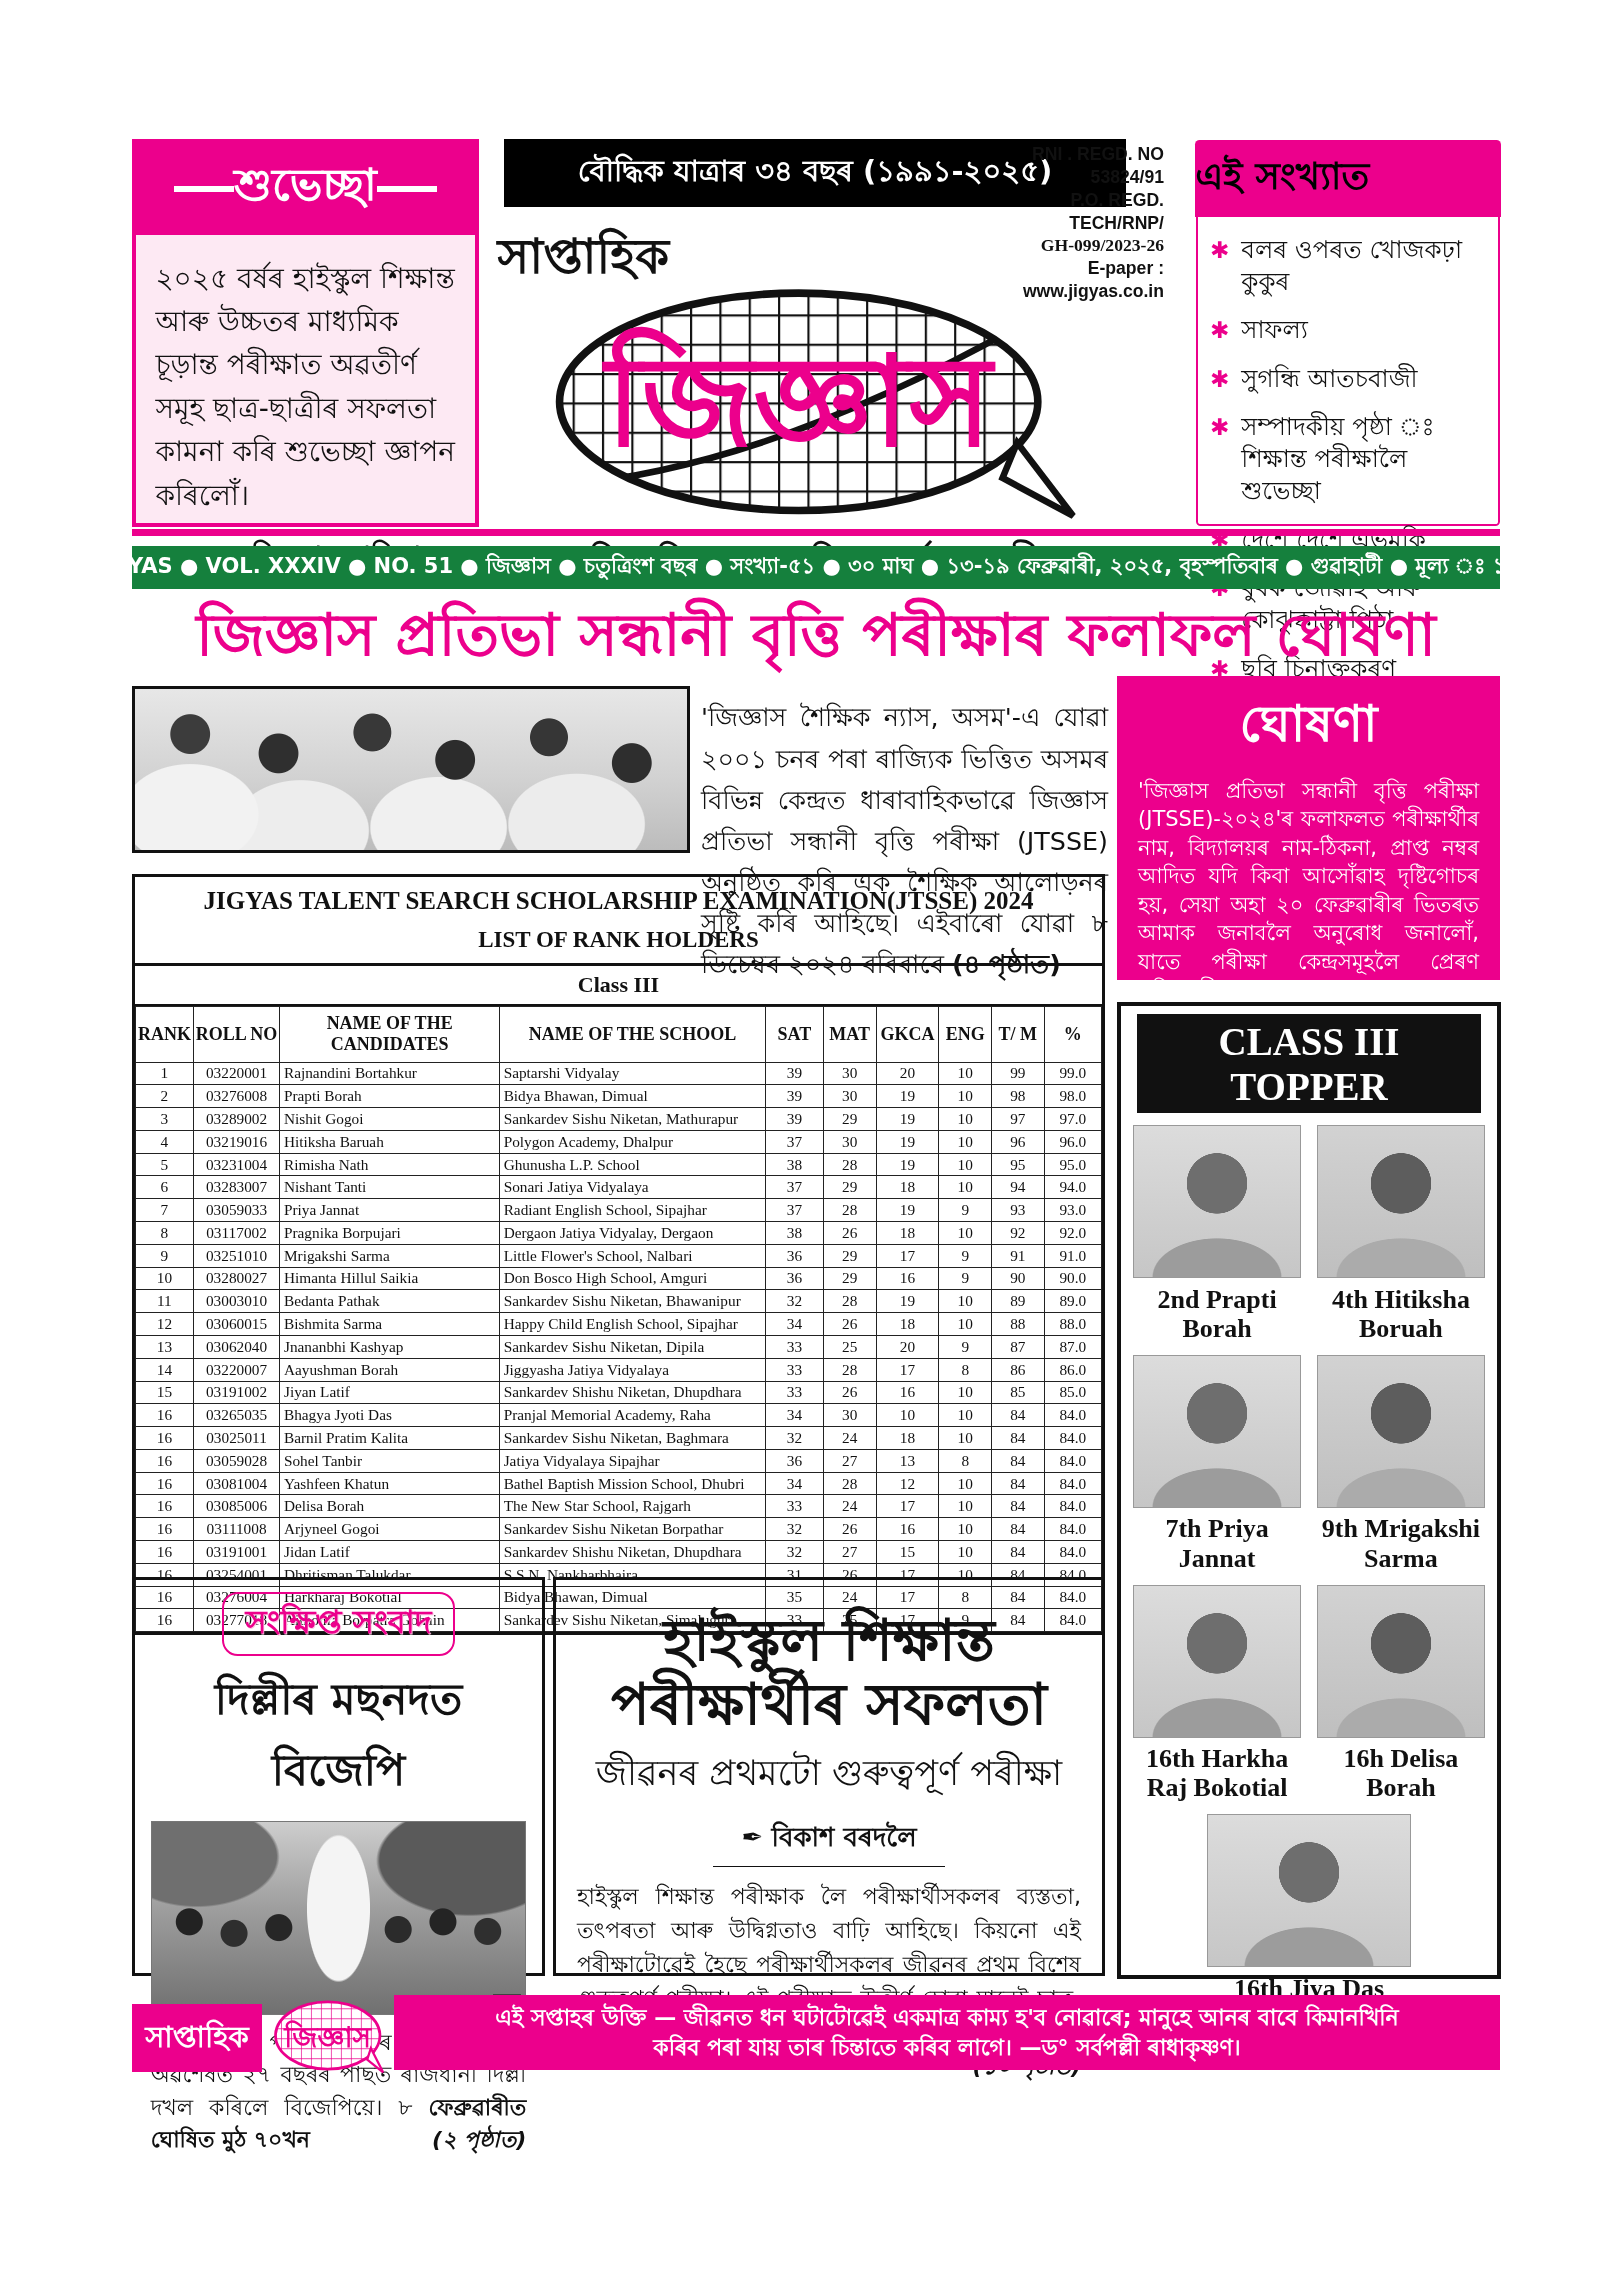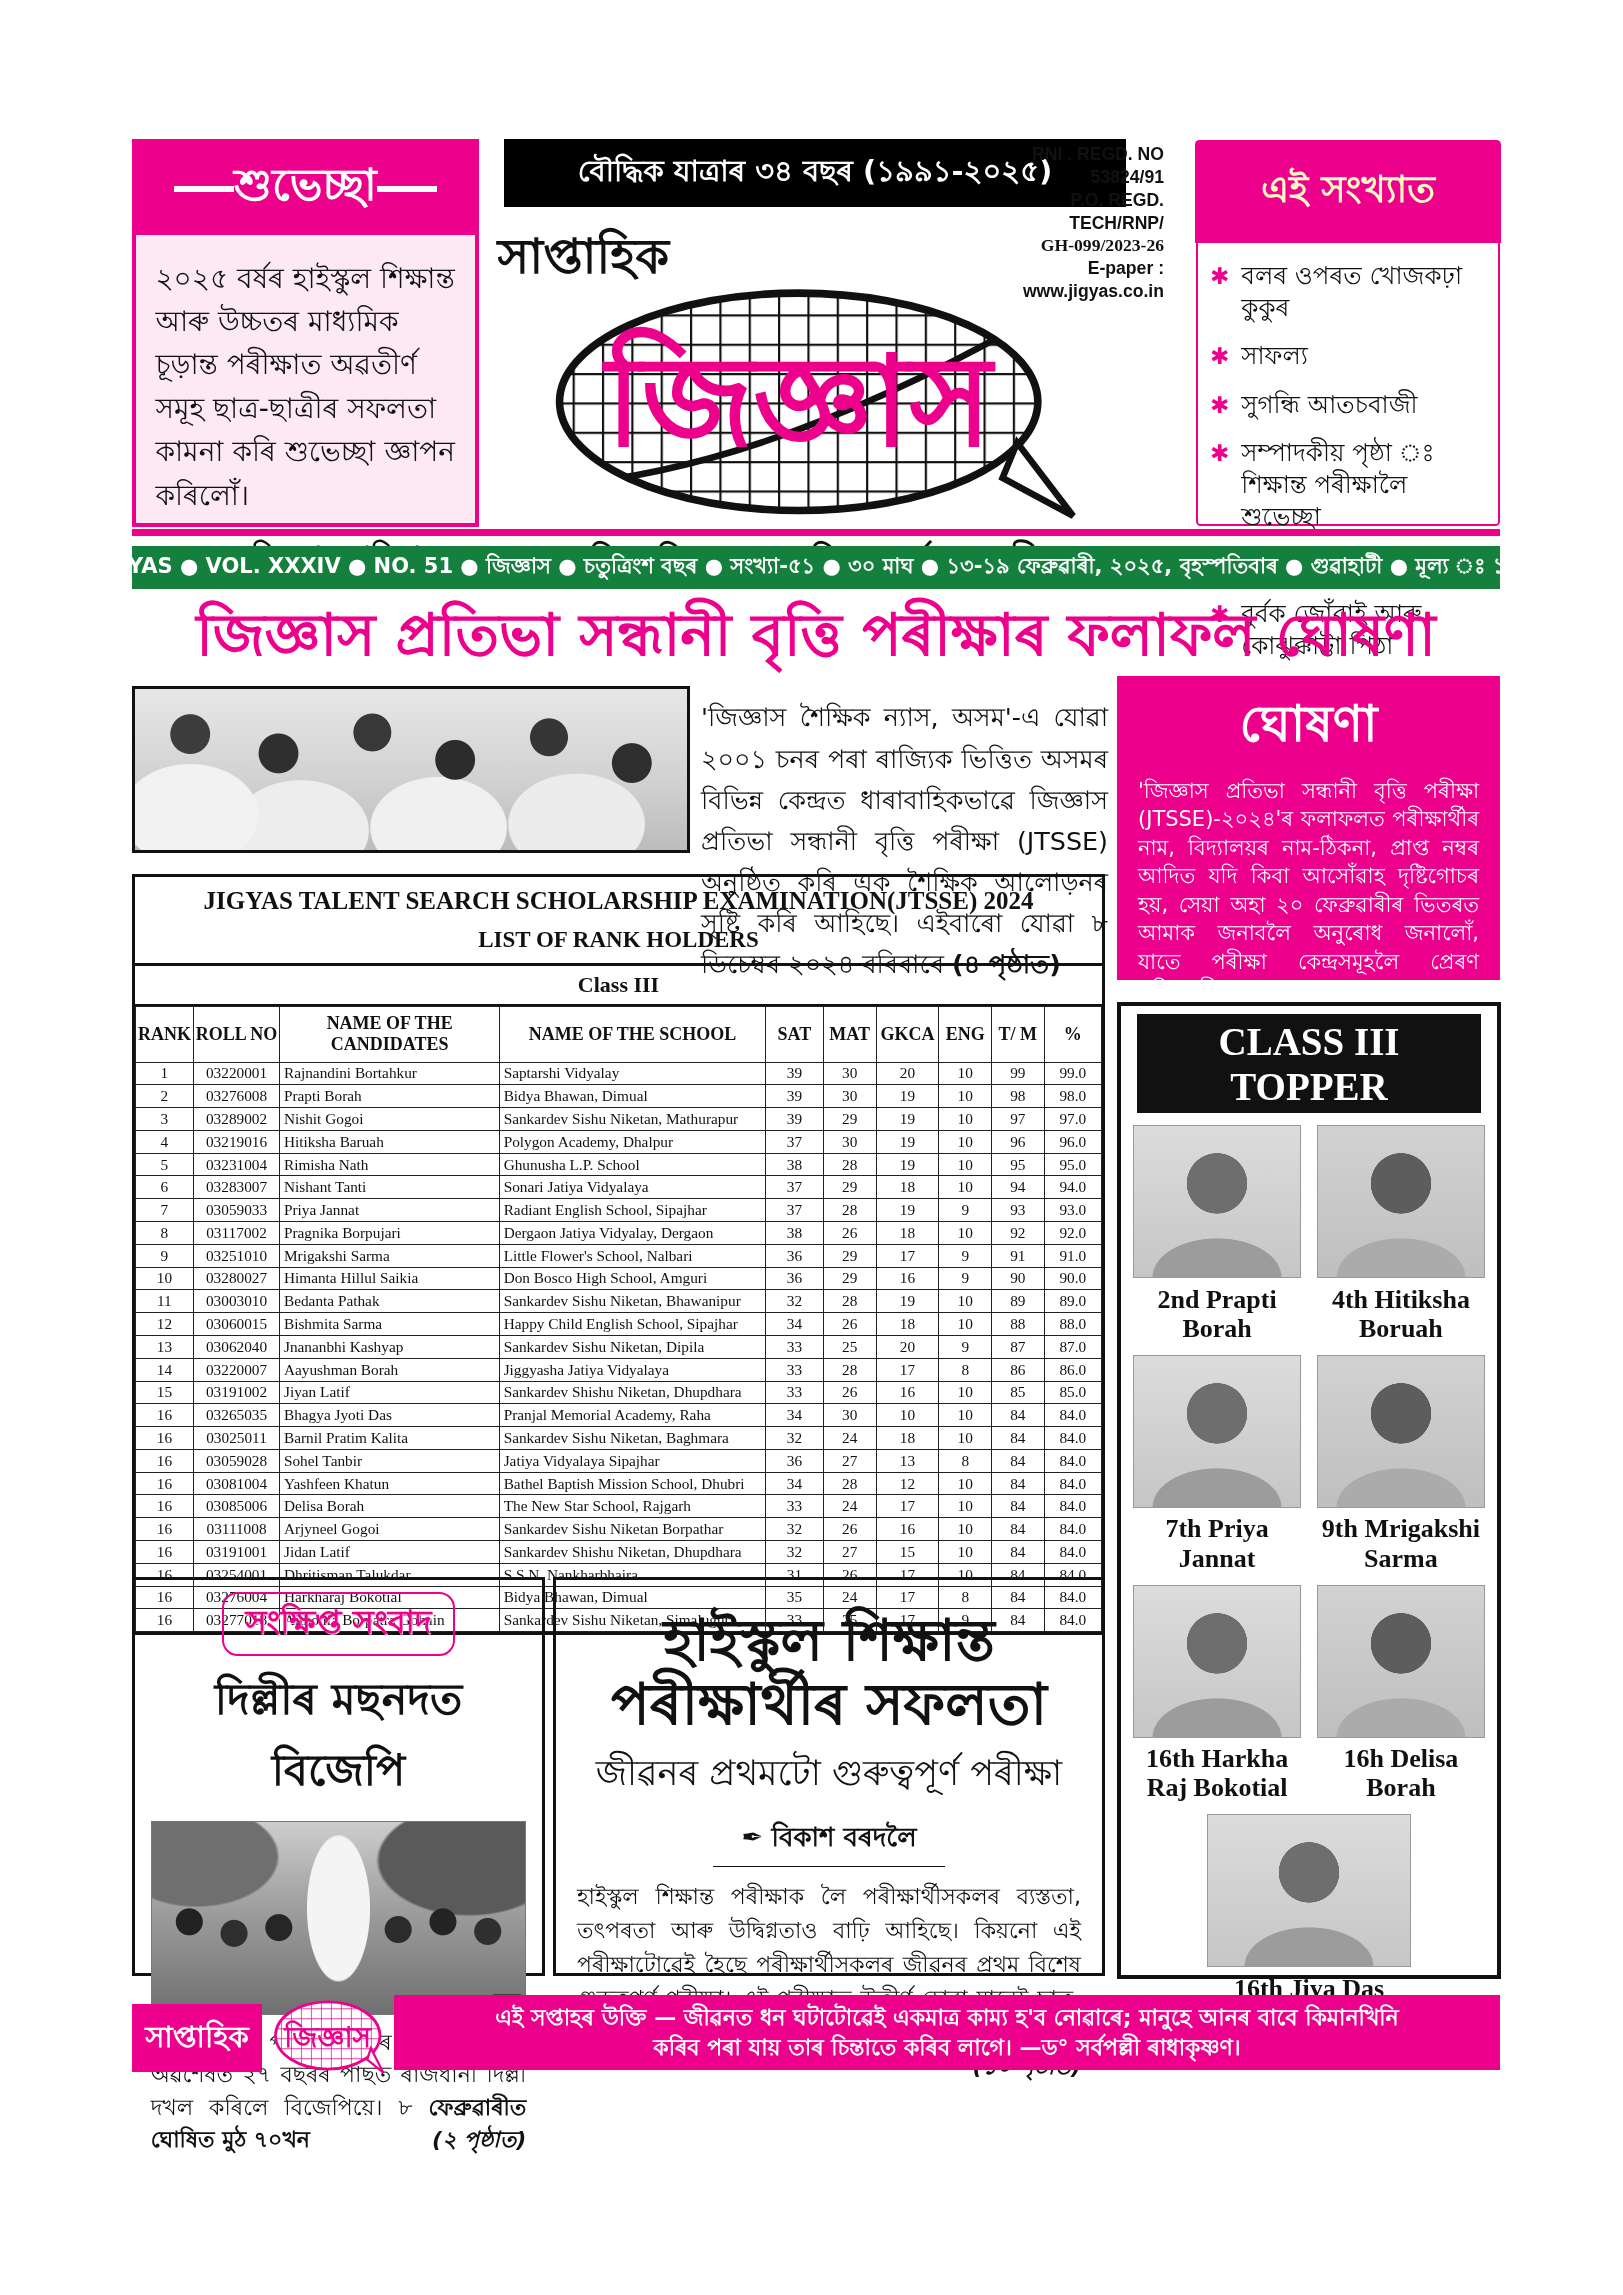--- a/index.html
+++ b/index.html
@@ -16,21 +16,21 @@
   .masthead{position:absolute;left:491px;top:139px;width:648px;}
   .mh-banner{background:#000;color:#fff;font-weight:bold;font-size:29px;text-align:center;padding:9.3px 4.6px;width:96%;margin:0 auto;}
   .mh-weekly{font-size:48px;font-weight:bold;margin:13px 0 0 6.5px;}
   .mh-logo{display:block;margin:-14px auto 0;width:546px;height:250px;}
   .mh-tagline{font-size:34px;font-weight:bold;text-align:center;margin-top:0;}
 
   .reg-block{position:absolute;left:981px;top:143px;width:183px;text-align:right;font-family:"Liberation Sans",sans-serif;font-weight:bold;font-size:17.6px;line-height:1.3;}
   .reg-gh{font-family:"Liberation Serif",serif;}
 
   .issue-box{position:absolute;left:1196px;top:141px;width:304px;height:385px;border:2.8px solid #ec008c;border-radius:4.6px;background:#fff;}
-  .issue-box-head{background:#ec008c;color:#fef9c3;font-weight:bold;font-size:37px;text-align:center;padding:20px 0;margin:-2.8px -2.8px 0;border-radius:4.6px 4.6px 0 0;}
+  .issue-box-head{background:#ec008c;color:#000000;font-weight:bold;font-size:37px;text-align:left;padding:7px 0;margin:-2.8px -2.8px 0;border-radius:4.6px 4.6px 0 0;}
   .issue-items{padding:16.7px 12px 0;}
   .issue-item{display:flex;gap:12px;font-size:24.5px;line-height:1.3;margin-bottom:16.7px;}
   .star::before{content:"✱";color:#ec008c;font-size:23px;}
   .issue-foot{font-size:23px;font-weight:bold;font-style:italic;text-align:right;padding:2.8px 14px 0;}
 
   .rule-pink{position:absolute;left:132px;top:529px;width:1368px;height:6.5px;background:#ec008c;}
 
   .issue-bar{position:absolute;left:132px;top:546px;width:1368px;height:43px;background:#15803d;color:#fff;display:flex;align-items:center;justify-content:center;font-size:21px;font-weight:bold;white-space:nowrap;}
 
   .main-headline{position:absolute;left:132px;top:591px;width:1368px;text-align:center;font-size:58px;font-weight:bold;color:#ec008c;}

